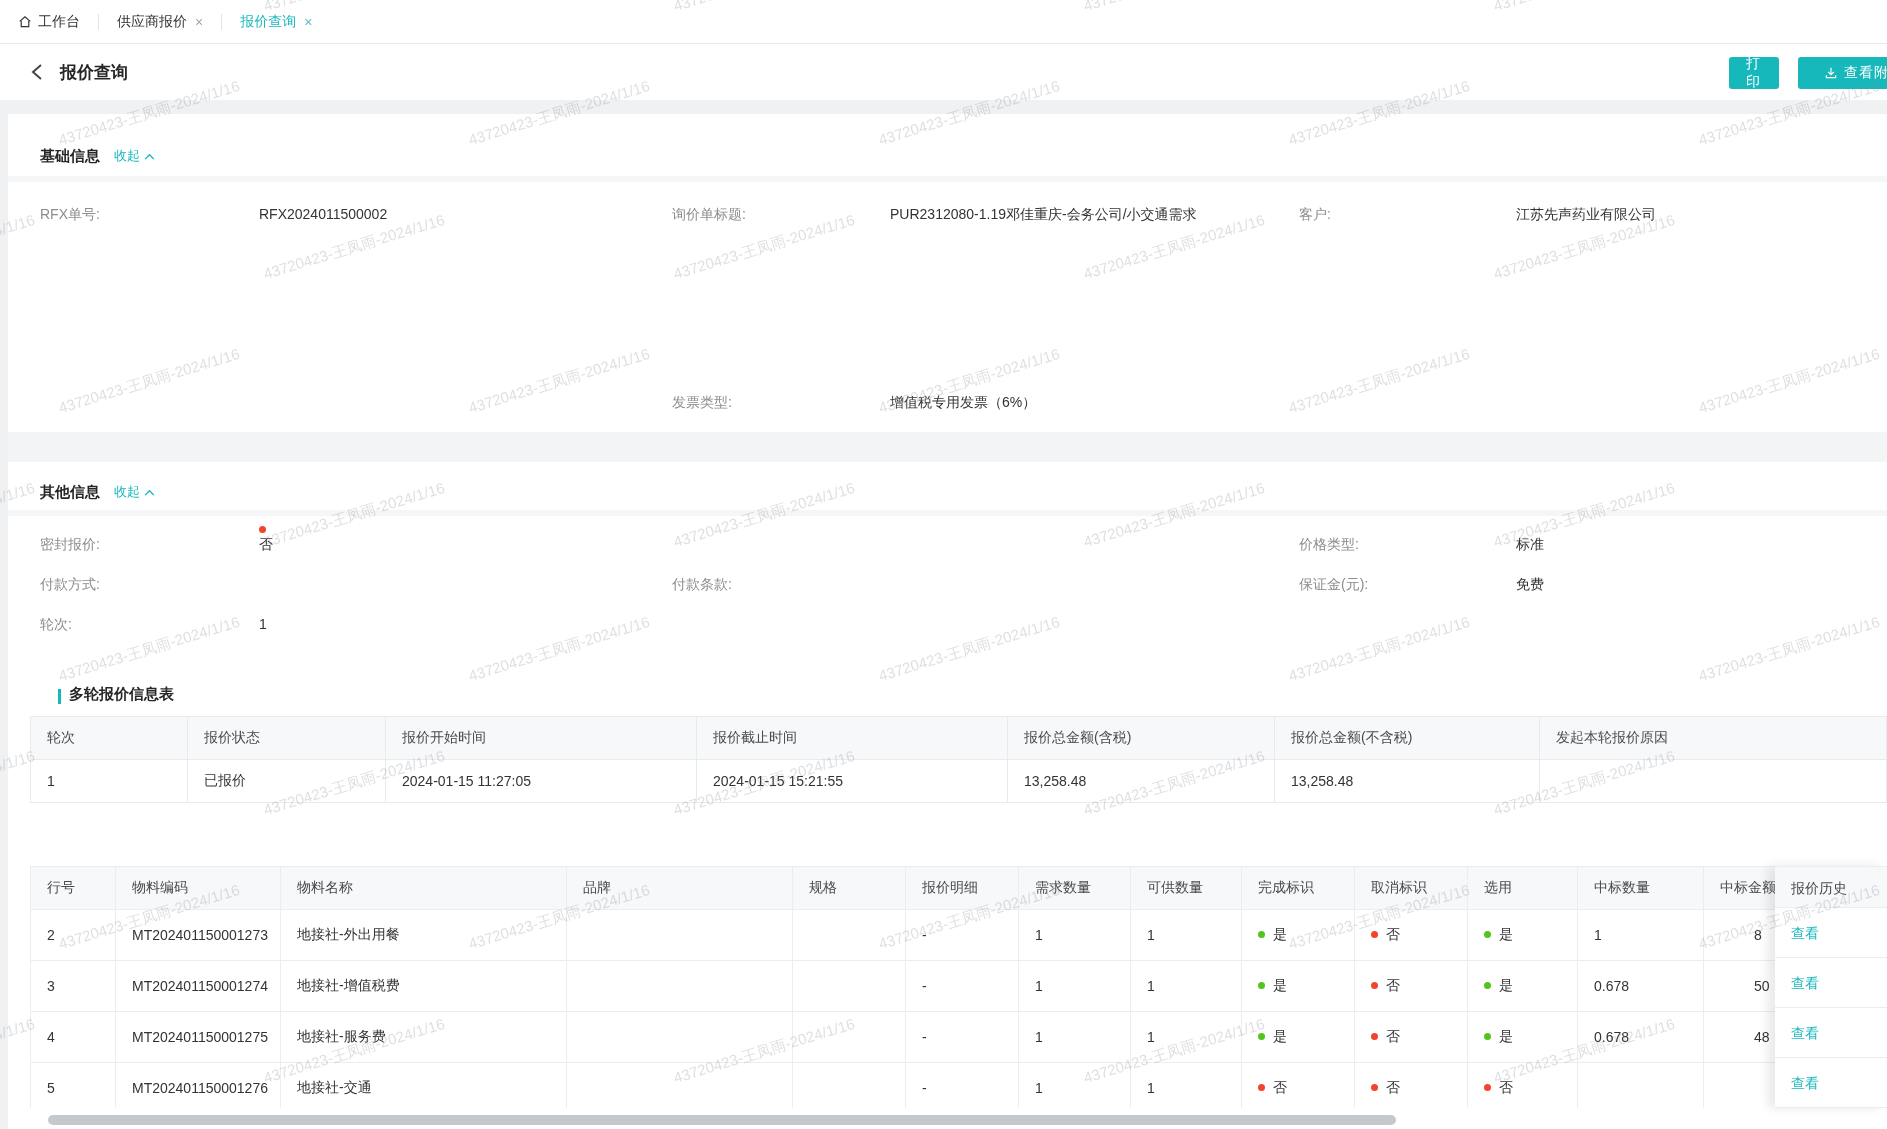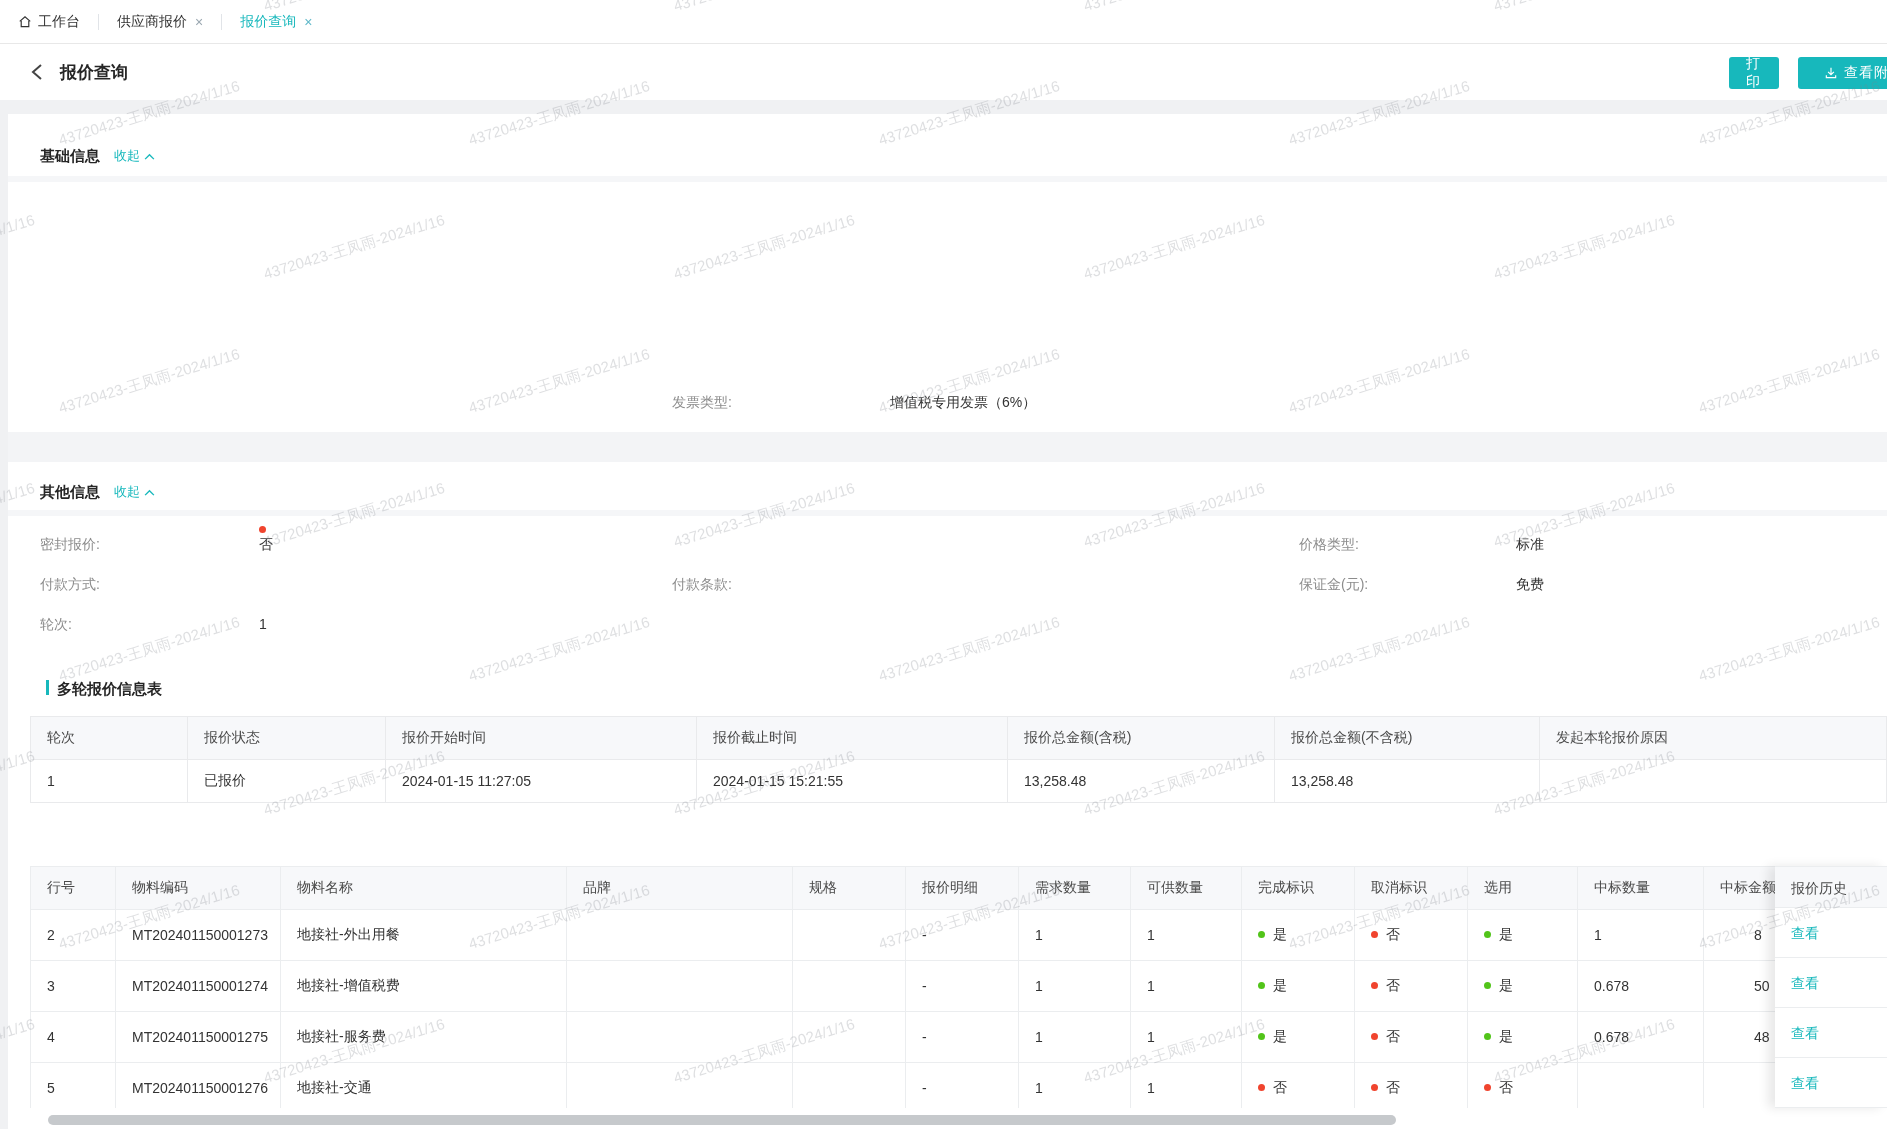--- a/index.html
+++ b/index.html
@@ -39,21 +39,21 @@
   .l3{left:1291px;} .v3{left:1508px;}
   .frow-remark{height:58px;line-height:22px;}
   .frow-remark span{top:6px;}
   .frow-remark .v1{display:block;max-width:362px;white-space:normal;}
 
   .dot{display:inline-block;width:7px;height:7px;border-radius:50%;margin-right:8px;vertical-align:1px;}
   .dot.g{background:#52c41a;}
   .dot.r{background:#f0442e;}
 
   
-  .block-title{position:absolute;left:6px;height:24px;display:flex;align-items:flex-start;padding-left:32px;}
+  .block-title{position:absolute;left:18px;height:24px;display:flex;align-items:flex-end;padding-left:32px;}
   .block-title .bar{width:3px;height:15px;background:#17b8bc;margin-right:8px;}
   .block-title .t{font-size:15px;font-weight:700;color:#262626;}
   table{border-collapse:collapse;table-layout:fixed;}
   .rtable-wrap{position:absolute;left:22px;right:0;top:602px;}
   .rtable{width:100%;}
   .rtable th,.rtable td{height:42px;padding:0 0 0 16px;text-align:left;font-size:14px;font-weight:400;border:1px solid #e9eaec;white-space:nowrap;overflow:hidden;}
   .rtable th{background:#f7f8fa;color:#4a4a4a;}
   .rtable td{color:#333;}
 
   
@@ -132,20 +132,28 @@
       <span class="t">基础信息</span>
       <span class="collapse">
         <span>收起</span>
         <svg width="11" height="7" viewBox="0 0 12 8">
             <path d="M1 7 L6 2 L11 7" fill="none" stroke="#17b8bc" stroke-width="1.6"></path>
           </svg>
       </span>
     </div>
     <div class="band" style="top:62px;height:6px;"></div>
 
+    <div class="frow" style="top:82px;">
+      <span class="lab l1">RFX单号:</span>
+      <span class="val v1">RFX2024011500002</span>
+      <span class="lab l2">询价单标题:</span>
+      <span class="val v2">PUR2312080-1.19邓佳重庆-会务公司/小交通需求</span>
+      <span class="lab l3">客户:</span>
+      <span class="val v3">江苏先声药业有限公司</span>
+    </div>
     <div class="frow" style="top:270px;">
       <span class="lab l2">发票类型:</span>
       <span class="val v2">增值税专用发票（6%）</span>
     </div>
 
     <div class="band" style="top:318px;height:30px;background:#f3f4f6;"></div>
 
     <div class="sec-title" style="top:366px;">
       <span class="t">其他信息</span>
       <span class="collapse">

